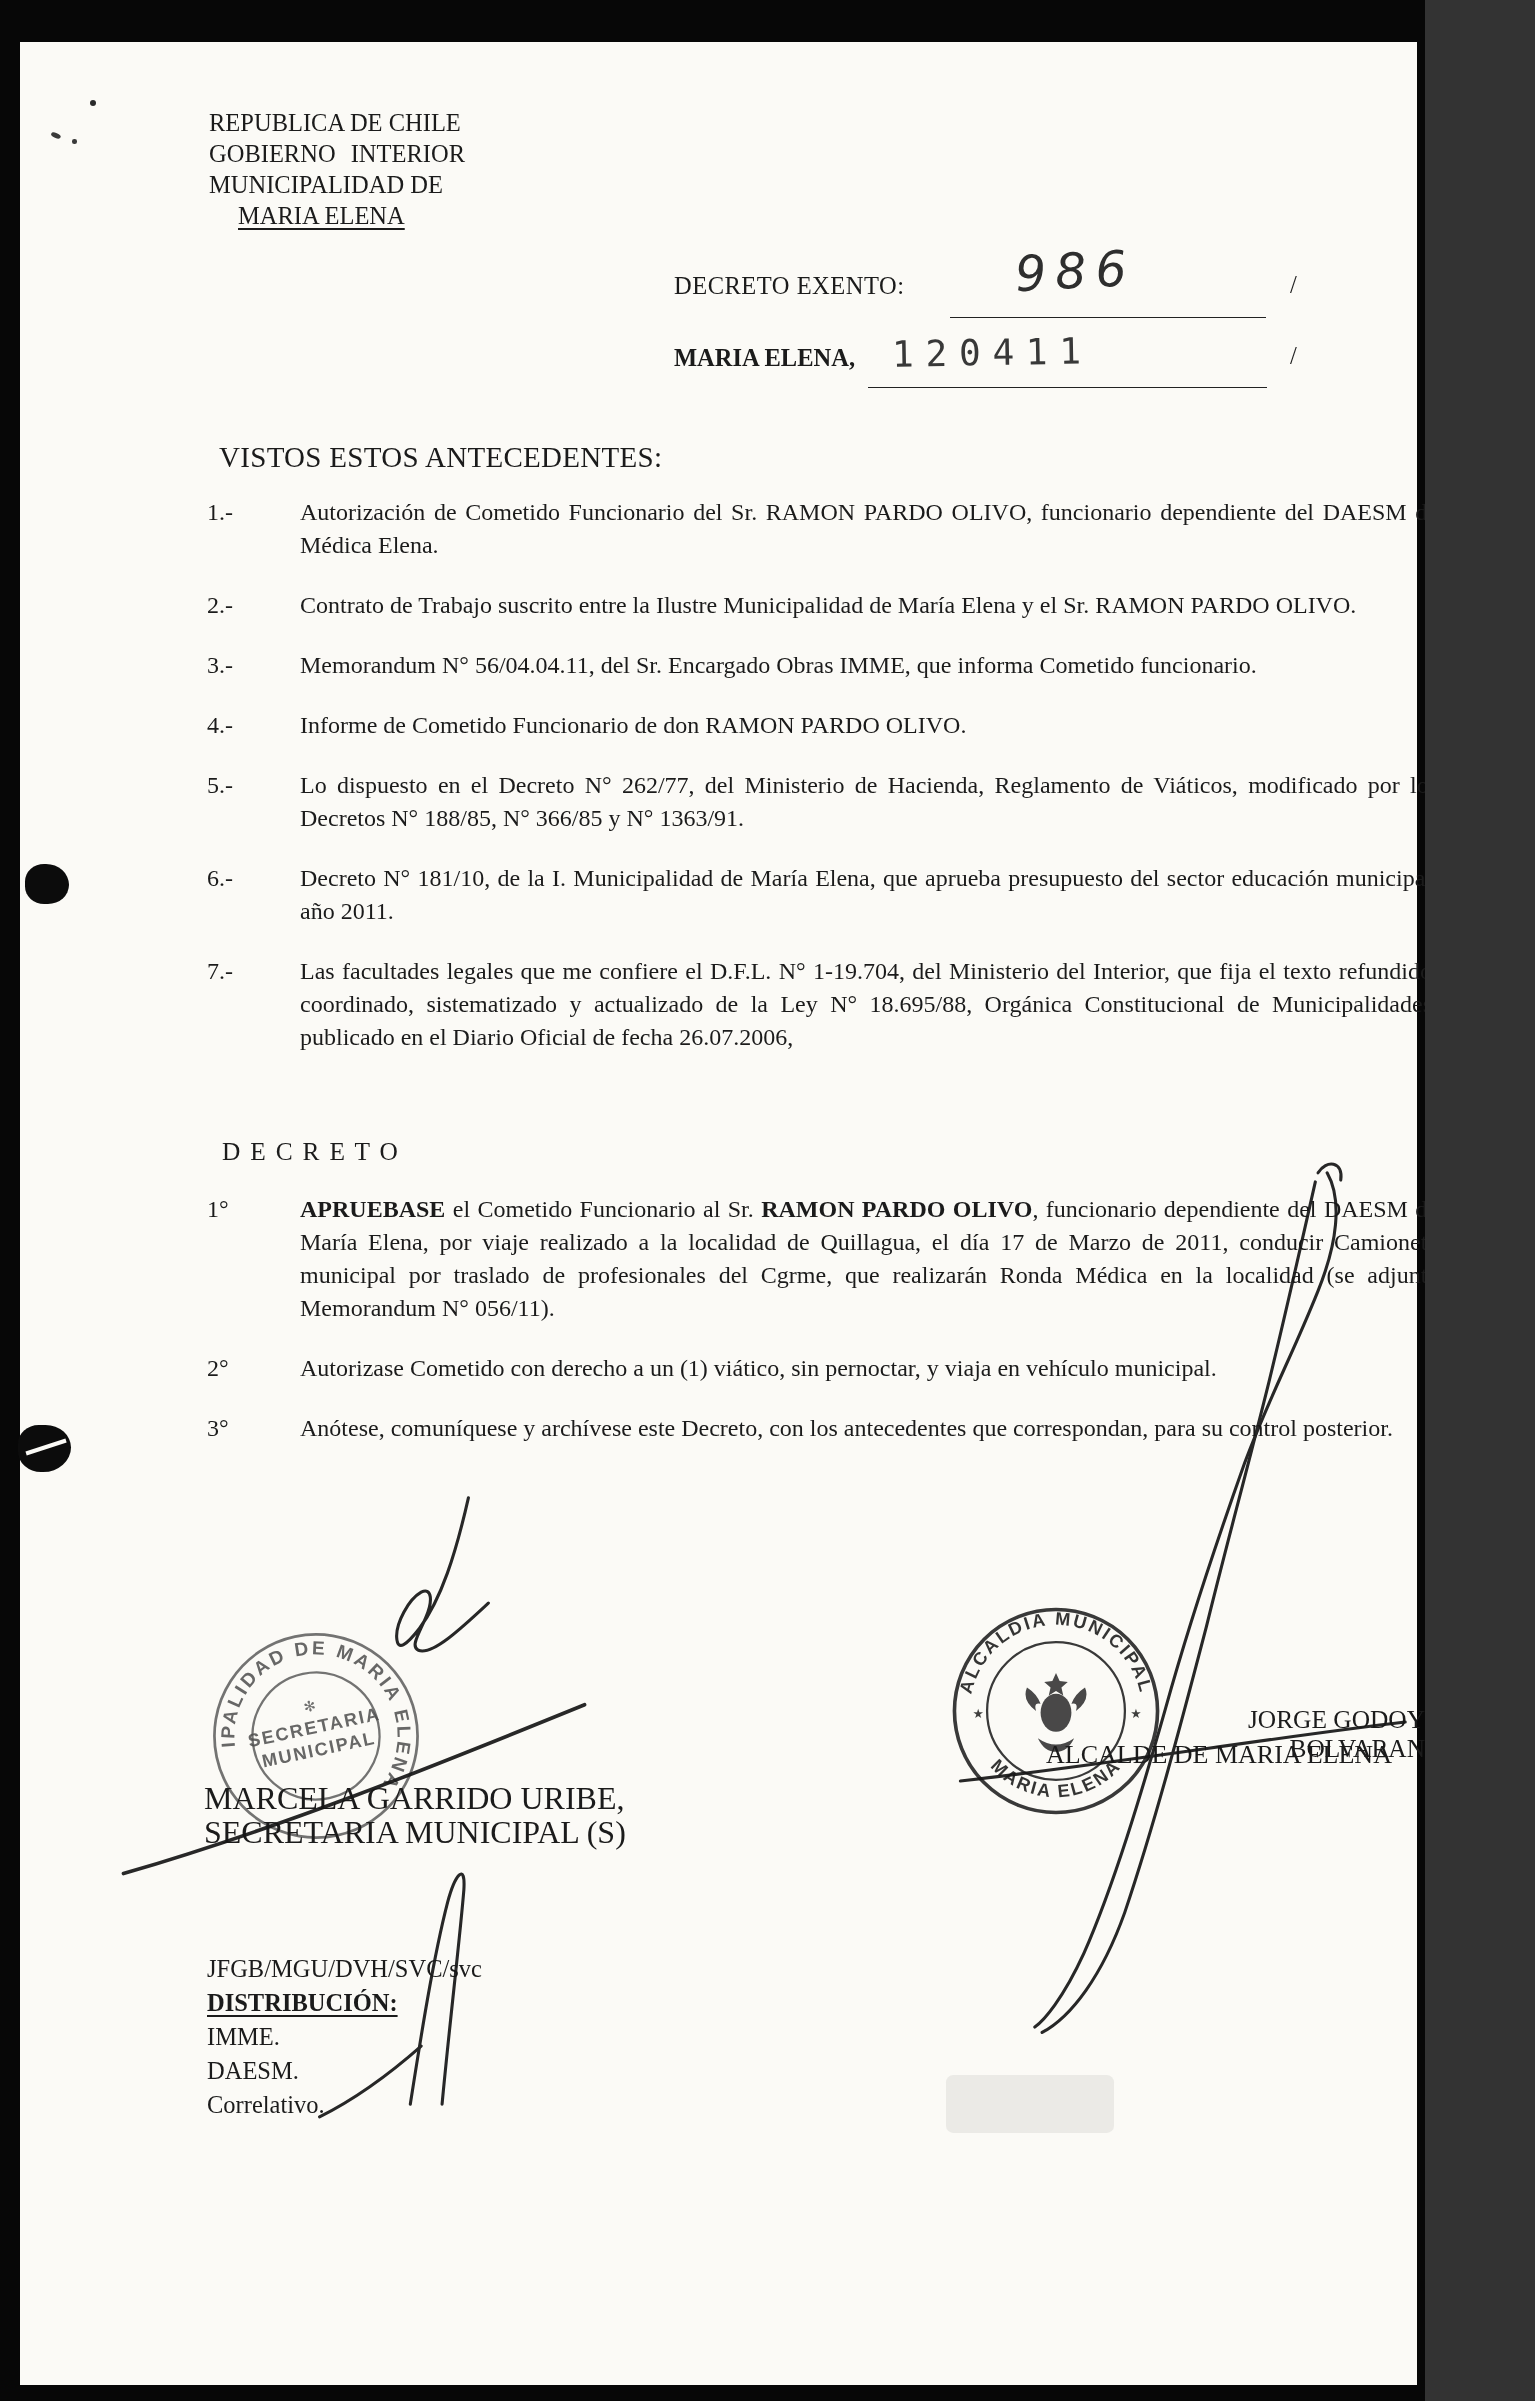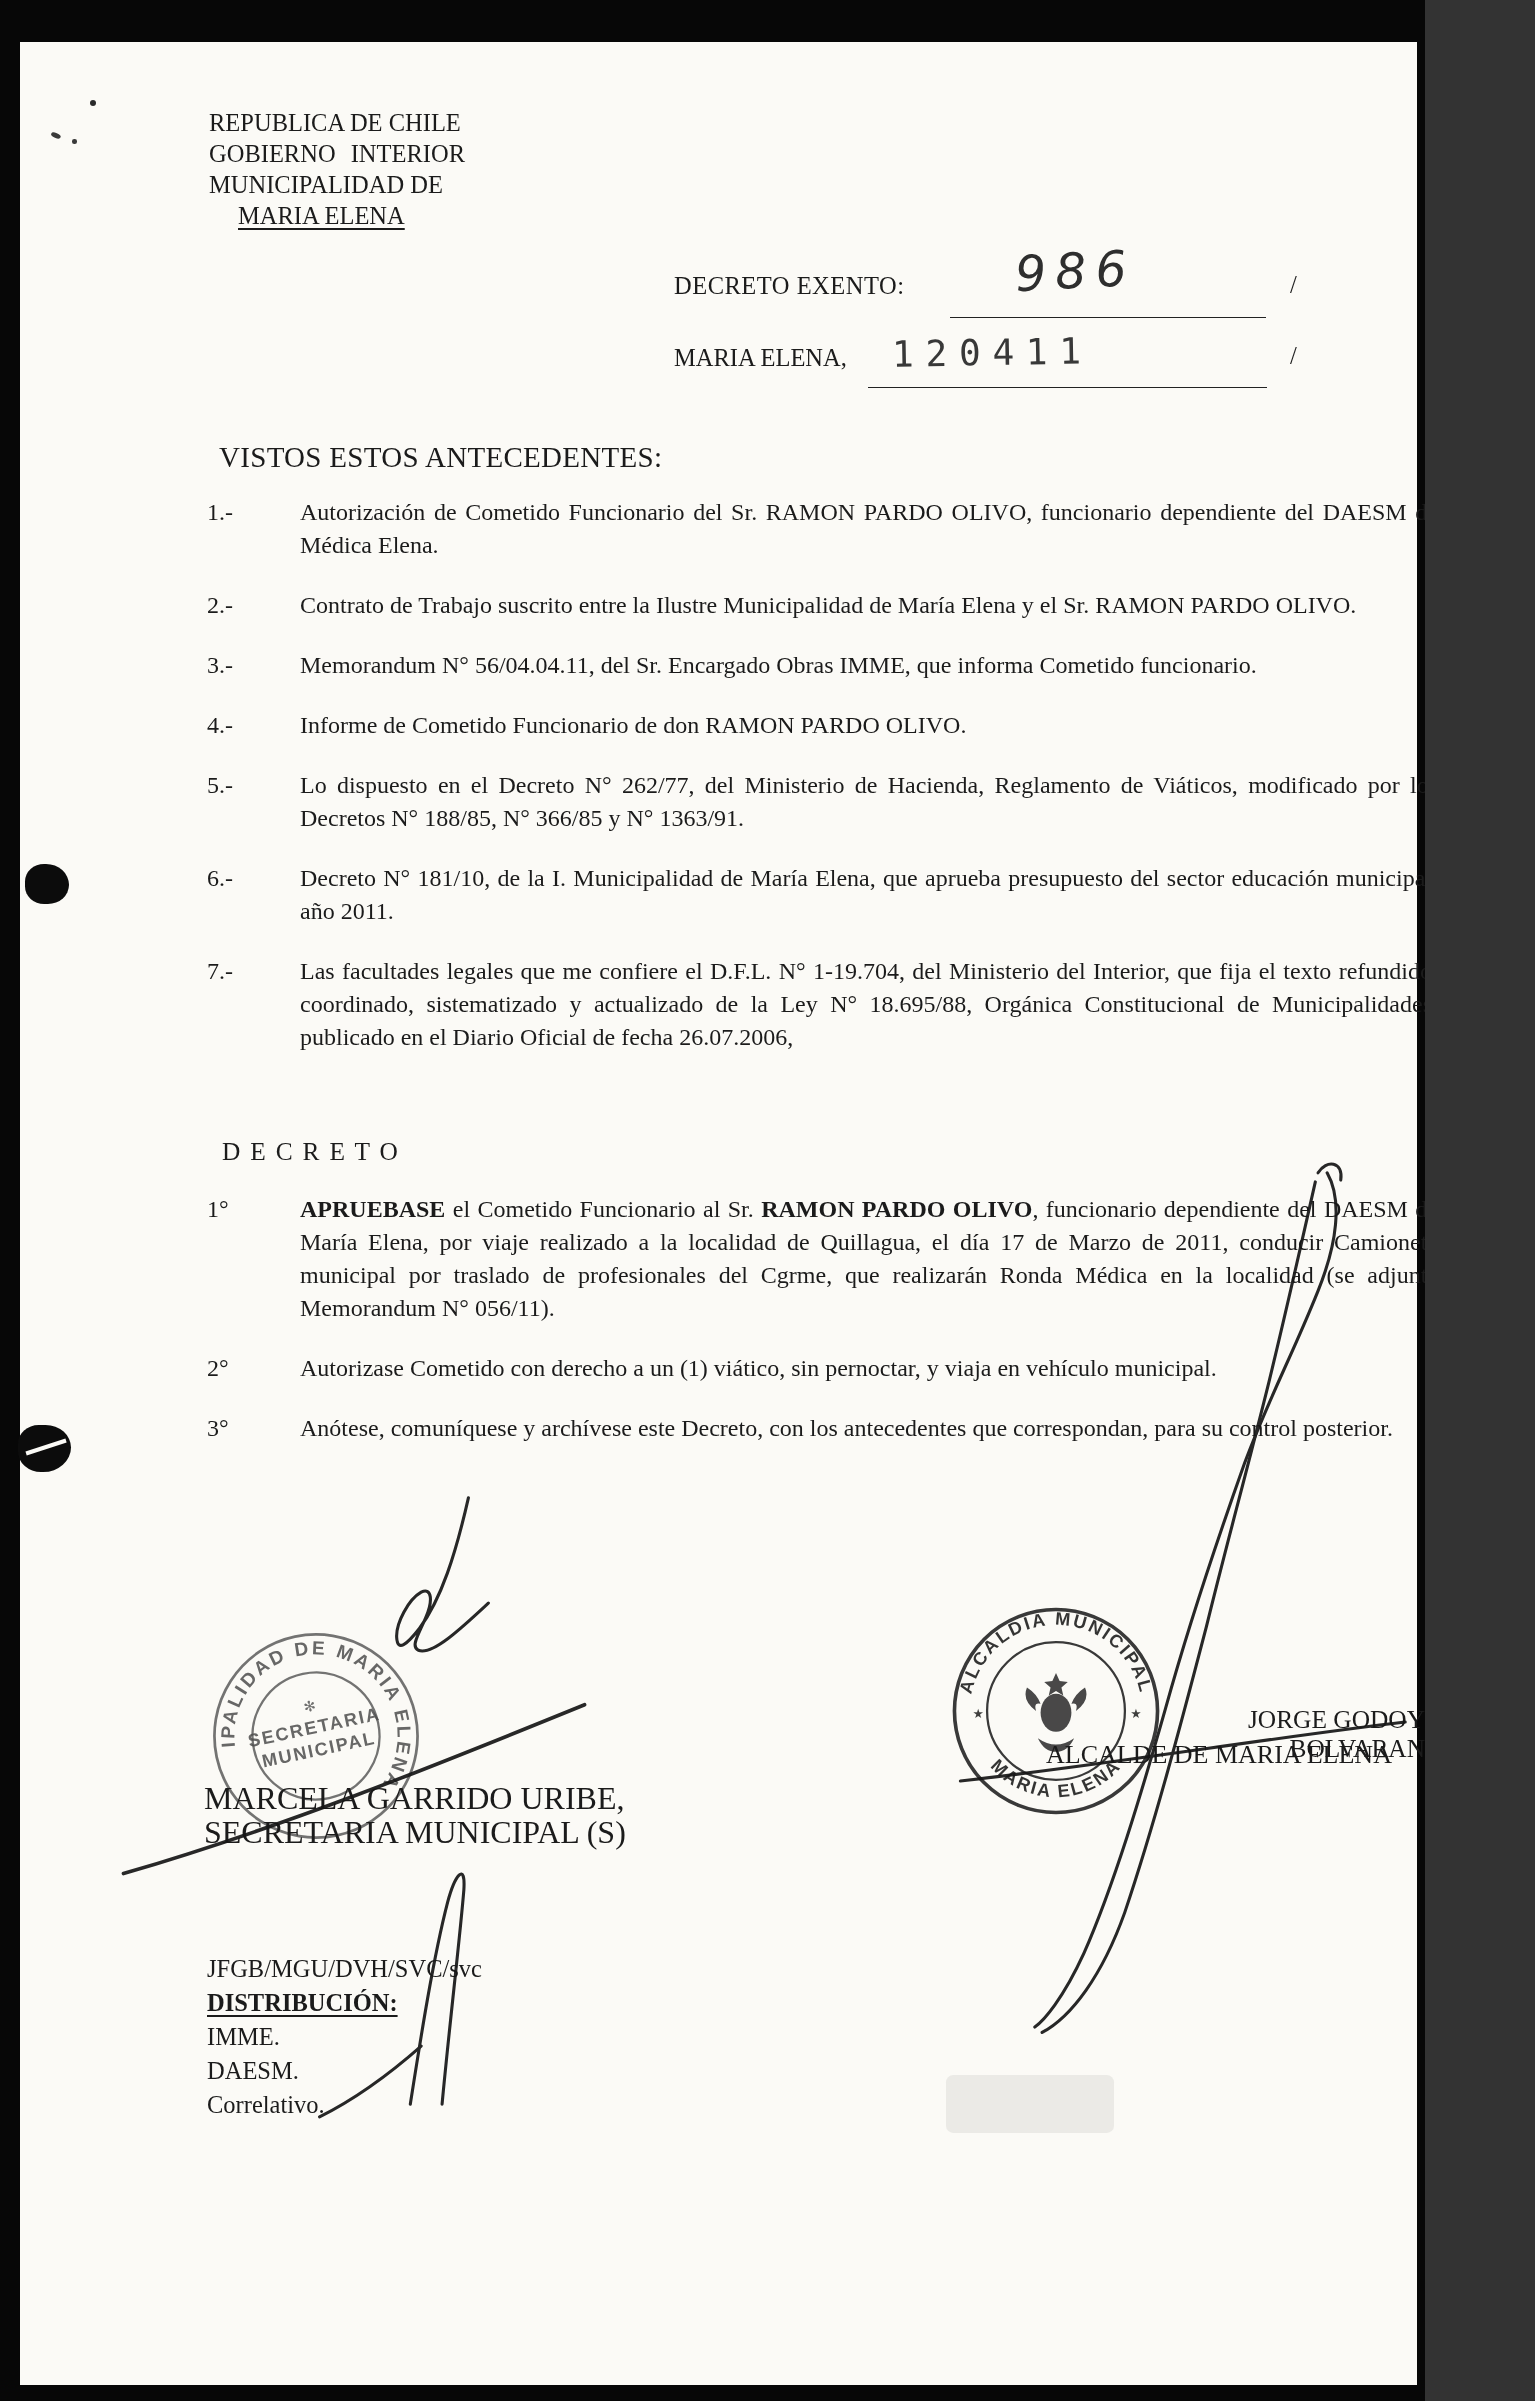--- a/index.html
+++ b/index.html
@@ -24,21 +24,21 @@
   .letterhead{left:209px;top:107px;font-size:24.5px;line-height:31px;}
   .lh2{word-spacing:9px;}
   .lh4{margin-left:29px;text-decoration:underline;text-underline-offset:3.6px;}
 
   
   .decree-label1{left:674px;top:272px;font-size:24.5px;letter-spacing:0.5px;}
   .decree-number{left:1015px;top:243px;font-size:49px;font-family:"DejaVu Sans",sans-serif;
                  font-style:italic;letter-spacing:9px;color:#2e2e2e;transform:rotate(-3deg);}
   .uline1{left:950px;top:317px;width:316px;height:0;border-bottom:1.8px solid #222;}
   .slash1{left:1290px;top:271px;font-size:24.5px;}
-  .decree-label2{left:674px;top:344px;font-size:24.5px;}
+  .decree-label2{left:674px;top:344px;font-size:24.5px;font-weight:bold;}
   .date-stamp{left:892px;top:332px;font-size:36px;font-family:"DejaVu Sans Mono",monospace;
               letter-spacing:11.8px;color:#383838;transform:rotate(-1deg);}
   .uline2{left:868px;top:387px;width:399px;height:0;border-bottom:1.8px solid #222;}
   .slash2{left:1290px;top:342px;font-size:24.5px;}
 
   
   .vistos-title{left:207px;top:441px;font-size:29px;letter-spacing:0.3px;margin-left:12px;}
   .vistos-list{left:207px;top:496px;width:1231px;font-size:24px;}
   .decreto-title{left:222px;top:1137px;font-size:25.4px;font-weight:normal;letter-spacing:1.8px;}
   .decreto-list{left:207px;top:1193px;width:1231px;font-size:24px;}

